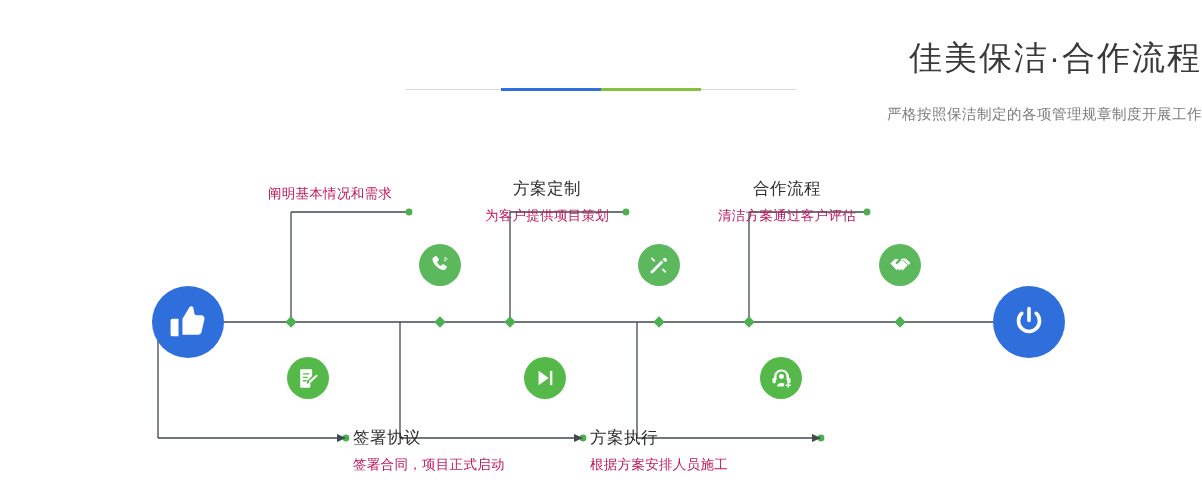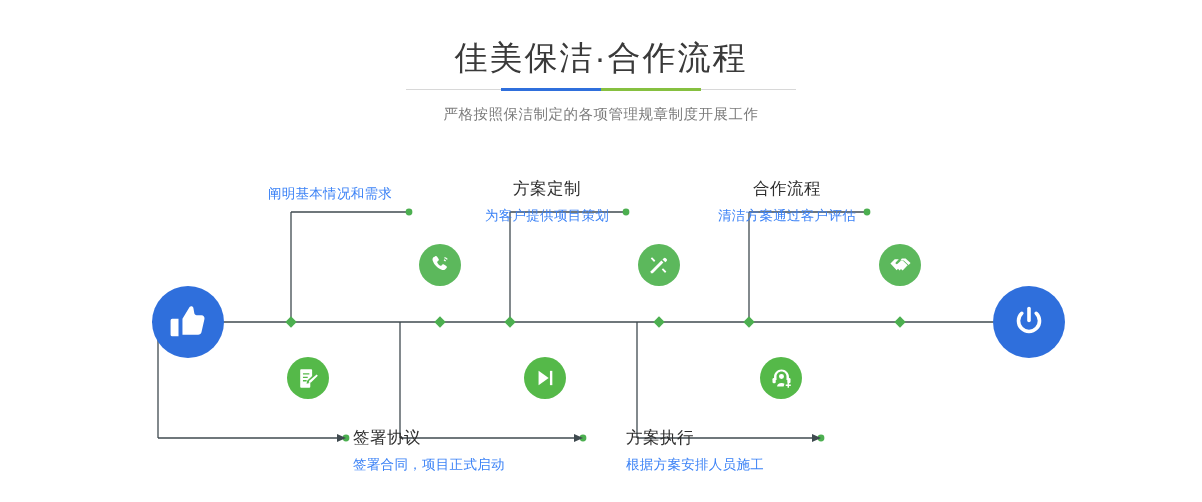--- a/index.html
+++ b/index.html
@@ -11,21 +11,21 @@
     font-family: "Liberation Sans", sans-serif;
     overflow: hidden;
     position: relative;
   }
 
   
   .header {
     position: absolute;
     top: 0; left: 0;
     width: 1202px;
-    text-align: center;
+    text-align: right;
     padding-top: 36px;
   }
   .title {
     font-size: 33px;
     color: #3a3a3a;
     letter-spacing: 2px;
     font-weight: normal;
     margin: 0;
     line-height: 44px;
   }
@@ -96,21 +96,21 @@
     white-space: nowrap;
   }
   .lbl .t {
     font-size: 16.5px;
     color: #2e2e2e;
     letter-spacing: 0.5px;
     display: block;
   }
   .lbl .d {
     font-size: 13.5px;
-    color: #3b82f6;
+    color: #be185d;
     letter-spacing: 0.3px;
     display: block;
     margin-top: 7px;
   }
   .lbl.up { text-align: center; }
   .lbl.down { text-align: left; }
 </style>
 </head>
 <body>
 
@@ -243,19 +243,19 @@
   <div class="lbl up" style="left:711px; top:28px; width:152px;">
     <span class="t">合作流程</span>
     <span class="d">清洁方案通过客户评估</span>
   </div>
 
   <div class="lbl down" style="left:353px; top:277px;">
     <span class="t">签署协议</span>
     <span class="d">签署合同，项目正式启动</span>
   </div>
 
-  <div class="lbl down" style="left:590px; top:277px;margin-left:36px;">
+  <div class="lbl down" style="left:590px; top:277px;">
     <span class="t">方案执行</span>
     <span class="d">根据方案安排人员施工</span>
   </div>
 
 
 </div>
 
 </body></html>

